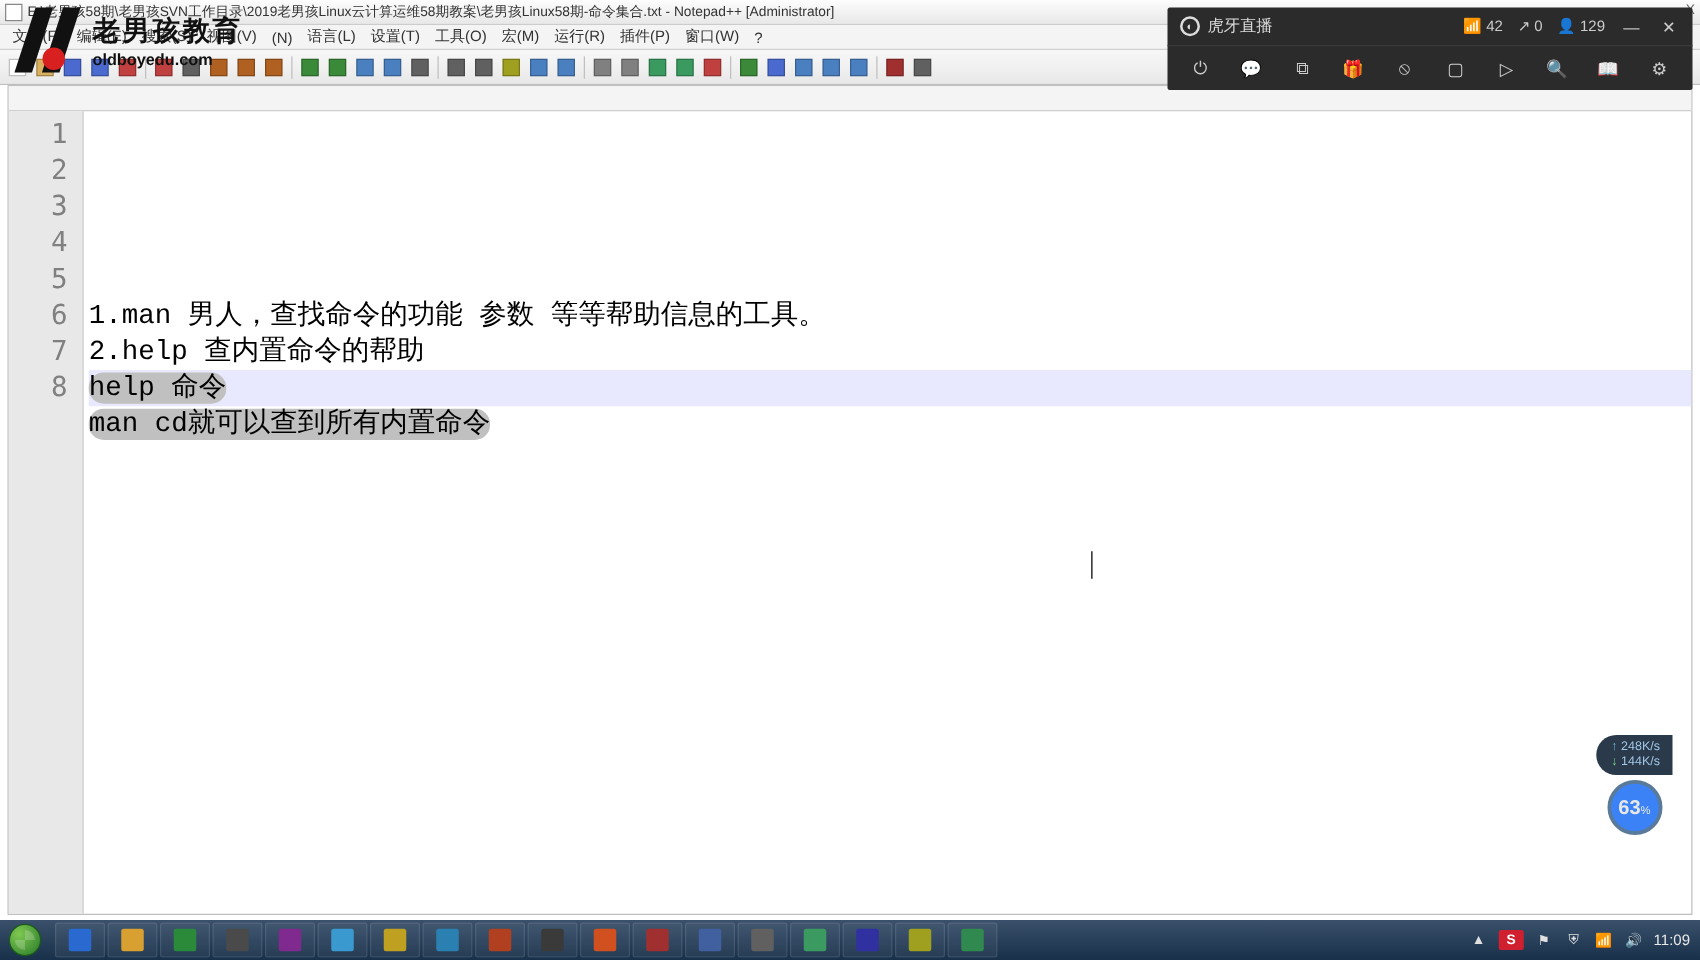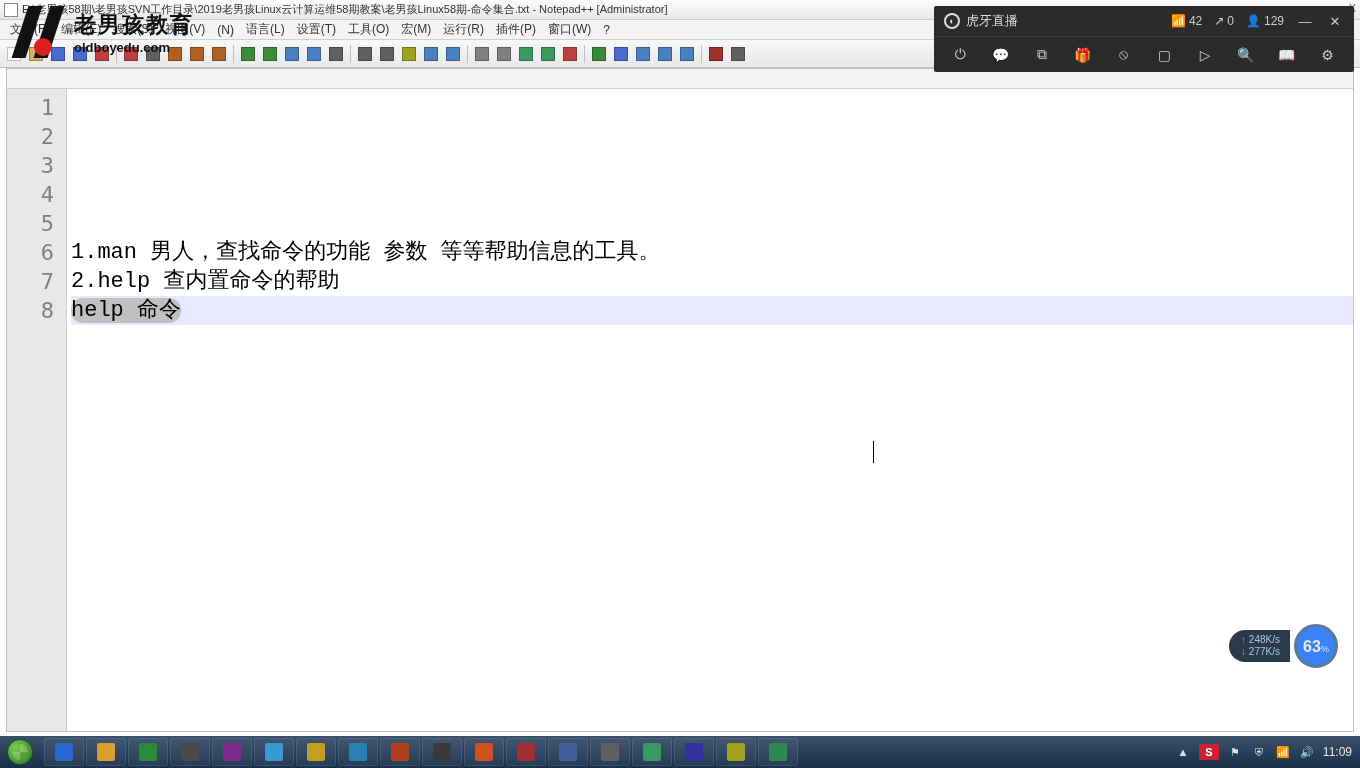--- a/index.html
+++ b/index.html
@@ -49,21 +49,21 @@
 .stream-overlay .row1 { height: 30px; display: flex; align-items: center; padding: 0 10px; justify-content: space-between; }
 .stream-overlay .brand { display: flex; align-items: center; gap: 6px; font-size: 13px; color: #ddd; }
 .stream-overlay .brand-icon { width: 16px; height: 16px; border: 2px solid #ddd; border-radius: 50%; display: flex; align-items: center; justify-content: center; font-size: 9px; }
 .stream-overlay .stats { display: flex; align-items: center; gap: 12px; color: #ccc; font-size: 12px; }
 .stream-overlay .stats .stat { display: flex; align-items: center; gap: 3px; }
 .stream-overlay .winbtn { width: 18px; height: 18px; display: flex; align-items: center; justify-content: center; color: #ccc; font-size: 13px; }
 .stream-overlay .row2 { height: 36px; display: flex; align-items: center; justify-content: space-around; padding: 0 6px; border-top: 1px solid #3a3a3a; }
 .stream-overlay .sicon { width: 22px; height: 22px; display: flex; align-items: center; justify-content: center; color: #ccc; font-size: 14px; }
 
 
-.netwidget { position: absolute; right: 22px; bottom: 100px; display: flex; align-items: center; gap: 4px; z-index: 55; }
+.netwidget { position: absolute; right: 22px; bottom: 100px; display: flex; align-items: center; gap: 4px; z-index: 55; flex-direction: column; }
 .netwidget .speeds { background: #2b3a4a; border-radius: 16px 0 0 16px; padding: 4px 10px 4px 12px; color: #a0c8e8; font-size: 10px; line-height: 12px; }
 .netwidget .speeds div::before { content:"↑ "; color:#6ac; }
 .netwidget .speeds div:last-child::before { content:"↓ "; color:#6c8; }
 .netwidget .circle { width: 44px; height: 44px; border-radius: 50%; background: #3b82f6; border: 3px solid #5a7a9a; display: flex; align-items: baseline; justify-content: center; color: #e8e8e8; font-size: 16px; font-weight: bold; line-height: 40px;}
 .netwidget .circle small { font-size: 9px; font-weight: normal; }
 
 
 .taskbar { position: absolute; bottom: 0; left: 0; right: 0; height: 32px; background: linear-gradient(#3a506b,#18304a); display: flex; align-items: center; z-index: 70; }
 .start-btn { width: 40px; height: 32px; display: flex; align-items: center; justify-content: center; }
 .start-orb { width: 26px; height: 26px; border-radius: 50%; background: radial-gradient(circle at 30% 30%, #7ec850, #2a7a2a); border: 1px solid #1a5a1a; position: relative; }
@@ -255,28 +255,28 @@
         <div>2</div>
         <div>3</div>
         <div>4</div>
         <div>5</div>
         <div>6</div>
         <div>7</div>
         <div>8</div>
       </div>
     <div class="codearea" id="codearea">
       <span class="text-cursor" style="left:806px; top:352px;"></span>
-    <div class="line"></div><div class="line"></div><div class="line">1.man 男人，查找命令的功能 参数 等等帮助信息的工具。</div><div class="line">2.help 查内置命令的帮助</div><div class="line hl-current"><span class="hl-sel">help 命令</span></div></div>
+    <div class="line"></div><div class="line"></div><div class="line">1.man 男人，查找命令的功能 参数 等等帮助信息的工具。</div><div class="line">2.help 查内置命令的帮助</div><div class="line hl-current"><span class="hl-sel">help 命令</span></div><div class="line"><span class="hl-sel">man cd就可以查到所有内置命令</span></div></div>
   </div>
 </div>
 
 <div class="netwidget">
   <div class="speeds">
     <div>248K/s</div>
-    <div>277K/s</div>
+    <div>144K/s</div>
   </div>
   <div class="circle">
     <span>63</span>
       <small>%</small>
   </div>
 </div>
 
 <div class="taskbar">
   <div class="start-btn">
       <div class="start-orb"></div>

